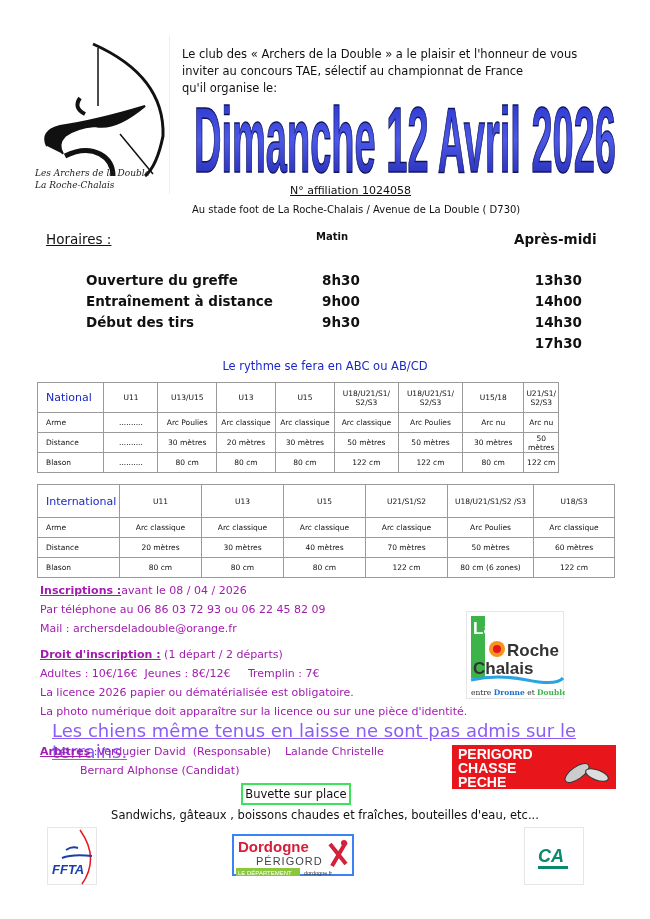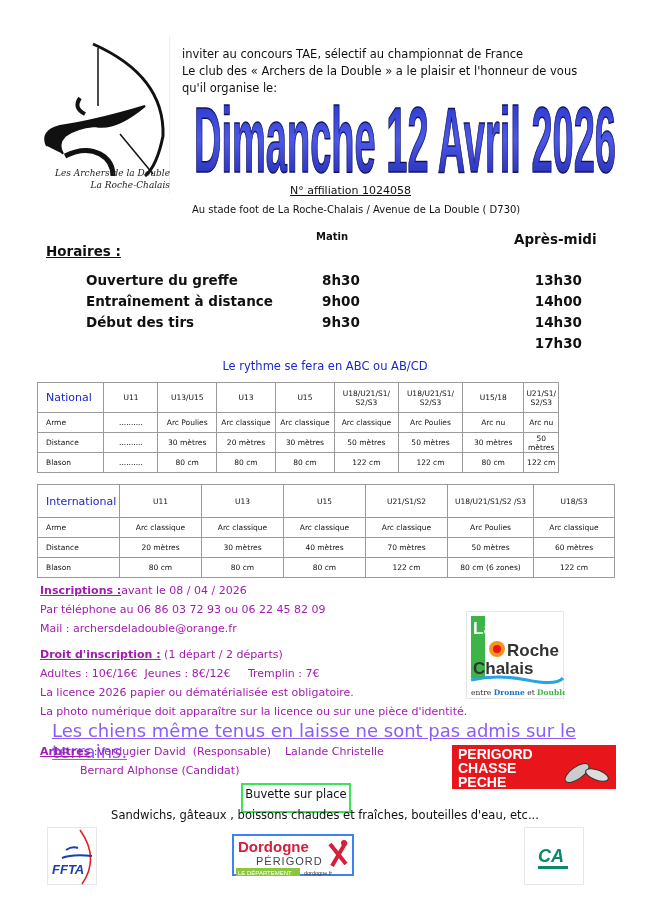--- a/index.html
+++ b/index.html
@@ -3,29 +3,29 @@
 <meta charset="utf-8">
 <style>
   * { box-sizing: border-box; margin: 0; padding: 0; }
   html, body { width: 650px; height: 919px; background: #ffffff; overflow: hidden; }
   body { position: relative; font-family: "DejaVu Sans", sans-serif; color: #111; }
   .abs { position: absolute; }
 
   
   .club-logo { left: 35px; top: 36px; width: 135px; height: 158px; border-right: 1px solid #eee; }
   .club-logo svg { position: absolute; left: 0; top: 0; }
-  .club-logo .cap { position: absolute; left: 0; width: 135px; text-align: right; font-family: "DejaVu Serif", serif; font-style: italic; font-size: 9px; color: #222; }
+  .club-logo .cap { position: absolute; left: 0; width: 135px; text-align: left; font-family: "DejaVu Serif", serif; font-style: italic; font-size: 9px; color: #222; }
 
   .intro { left: 182px; top: 46px; font-size: 11.5px; line-height: 17px; color: #111; }
   .date-title { left: 190px; top: 94px; width: 430px; height: 88px; }
   .date-title svg { width: 430px; height: 88px; }
   .affil { left: 290px; top: 184px; font-size: 11px; text-decoration: underline; }
   .venue { left: 192px; top: 204px; font-size: 10px; }
 
-  .horaires-h { left: 46px; top: 231px; font-size: 13.5px; font-weight: bold; text-decoration: underline; margin-top: 12px; }
+  .horaires-h { left: 46px; top: 231px; font-size: 13.5px; font-weight: normal; text-decoration: underline; }
   .matin-h { left: 316px; top: 231px; font-size: 10px; font-weight: bold; }
   .apm-h { left: 514px; top: 231px; font-size: 13.5px; font-weight: bold; }
 
   .sched-row { position: absolute; left: 86px; width: 500px; height: 21px; font-size: 13.5px; font-weight: bold; }
   .sched-row .lbl { position: absolute; left: 0; }
   .sched-row .m { position: absolute; left: 236px; }
   .sched-row .a { position: absolute; right: 4px; }
 
   .rythme { left: 0; width: 650px; top: 359px; text-align: center; font-size: 11.5px; color: #1a28c8; }
 
@@ -40,21 +40,21 @@
   .t2 td.head-label { font-size: 8.5px; }
   .t2 tr.h td { height: 33px; }
   .t2 tr.r td { height: 20px; }
 
   .info { left: 40px; font-size: 11px; color: #a21caf; }
   .info b.u { text-decoration: underline; }
   .dogs { left: 52px; top: 720px; font-size: 18px; color: #8b5cf6; text-decoration: underline; }
 
   .larc { left: 466px; top: 611px; width: 98px; height: 88px; border: 1px solid #e6e6e6; }
   .pcp { left: 452px; top: 745px; width: 164px; height: 44px; background: #e8161b; }
-  .buvette { left: 241px; top: 783px; width: 110px; height: 30px; border: 2px solid #3ce35a; font-size: 11.5px; text-align: center; line-height: 18px; }
+  .buvette { left: 241px; top: 783px; width: 110px; height: 22px; border: 2px solid #3ce35a; font-size: 11.5px; text-align: center; line-height: 18px; }
   .sandw { left: 0; width: 650px; top: 808px; text-align: center; font-size: 11.5px; }
 
   .ffta { left: 47px; top: 827px; width: 50px; height: 58px; border: 1px solid #e6e6e6; }
   .dordogne { left: 232px; top: 834px; width: 122px; height: 42px; border: 2px solid #3b82f6; }
   .ca { left: 524px; top: 827px; width: 60px; height: 58px; border: 1px solid #e6e6e6; }
 </style>
 </head>
 <body>
 
 <div class="abs club-logo">
@@ -64,22 +64,22 @@
     <line x1="85" y1="98" x2="118" y2="138" stroke="#111" stroke-width="1.5"></line>
     <path d="M45 62 Q38 72 50 78" fill="none" stroke="#111" stroke-width="4"></path>
     <path d="M12 110 Q5 95 25 90 Q60 85 110 70 Q80 95 60 90 Q40 92 30 100 Q22 108 28 118" fill="#111" stroke="#111" stroke-width="2"></path>
     <path d="M30 120 Q50 110 65 118 Q78 125 78 140" fill="none" stroke="#111" stroke-width="5"></path>
   </svg>
   <div class="cap" style="top:132px">Les Archers de la Double</div>
   <div class="cap" style="top:144px">La Roche-Chalais</div>
 </div>
 
 <div class="abs intro">
+  <div>Le club des « Archers de la Double » a le plaisir et l'honneur de vous</div>
   <div>inviter au concours TAE, sélectif au championnat de France</div>
-  <div>Le club des « Archers de la Double » a le plaisir et l'honneur de vous</div>
   <div>qu'il organise le:</div>
 </div>
 
 <div class="abs date-title">
   <svg viewBox="0 0 430 88" preserveAspectRatio="none">
     <defs>
       <linearGradient id="tg" x1="0" y1="0" x2="0" y2="1">
         <stop offset="0" stop-color="#2430c8"></stop>
         <stop offset="0.5" stop-color="#4c58e8"></stop>
         <stop offset="1" stop-color="#1c22a8"></stop>

